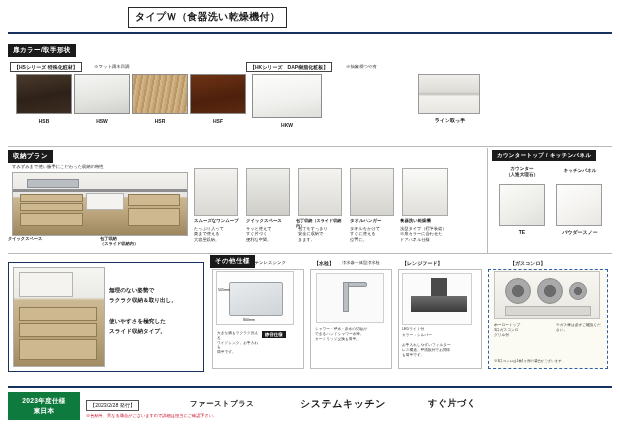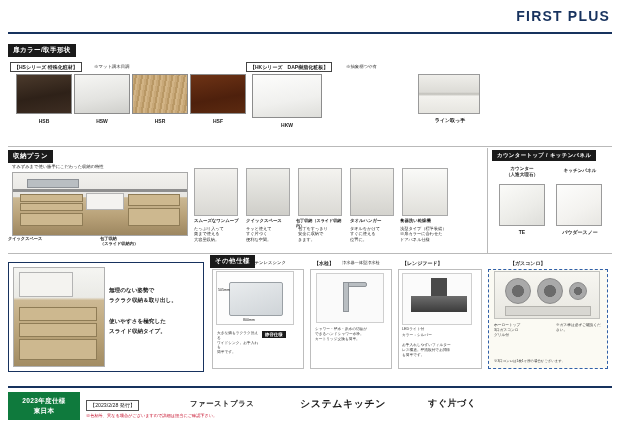--- a/index.html
+++ b/index.html
@@ -166,21 +166,21 @@
   .ftr-sys { position:absolute; left:300px; top:11px; font-size:10px; font-weight:bold; letter-spacing:0.5px; }
   .ftr-basic { position:absolute; left:428px; top:11px; font-size:9px; font-weight:bold; letter-spacing:0.5px; }
   .ftr-red { position:absolute; left:86px; top:27px; font-size:4.2px; color:#c3001f; }
 </style>
 </head>
 <body>
 
 <div class="page">
 
   <div class="hdr">
-    <div class="brand">FIRST PLUS</div>
+    <div class="hdr-title">タイプＷ（食器洗い乾燥機付）</div>
     <div class="hdr-rule"></div>
   </div>
 
   <div class="sec-label" style="left:8px; top:44px;">扉カラー/取手形状</div>
   <div class="doors-box">
     <div class="sub-head" style="left:2px; top:14px;">【HSシリーズ 特殊化粧材】</div>
     <div class="sub-note" style="left:86px; top:16px;">※マット調木目調</div>
     <div class="sub-head" style="left:238px; top:14px;">【HKシリーズ　DAP樹脂化粧板】</div>
     <div class="sub-note" style="left:338px; top:16px;">※抽象柄つや有</div>
 

